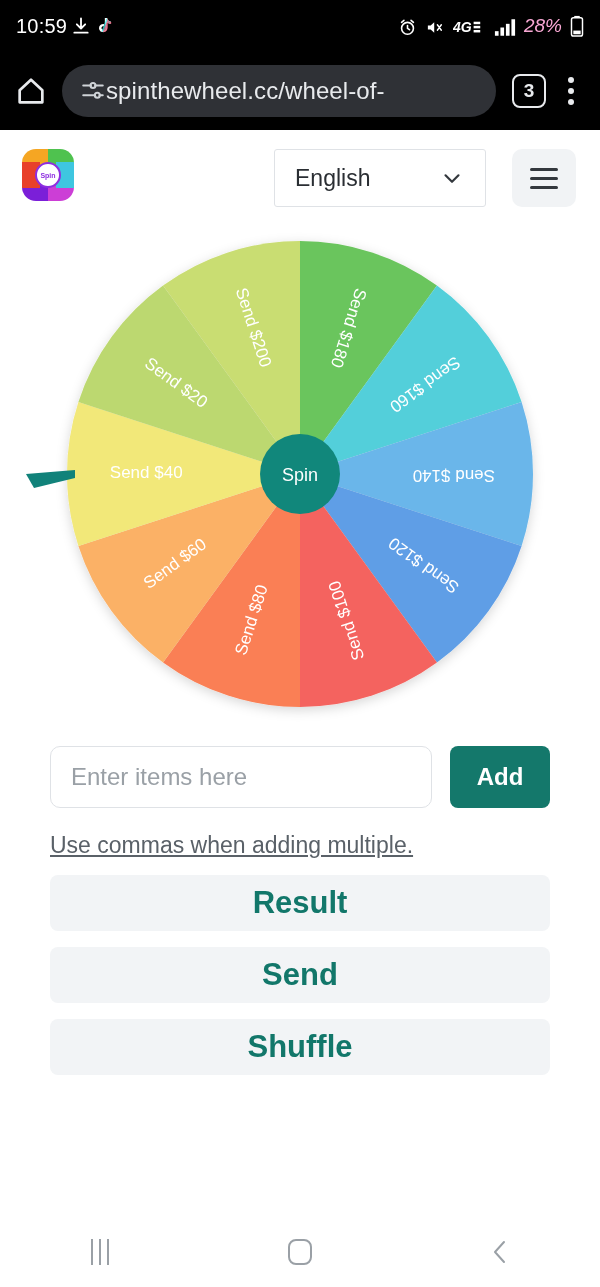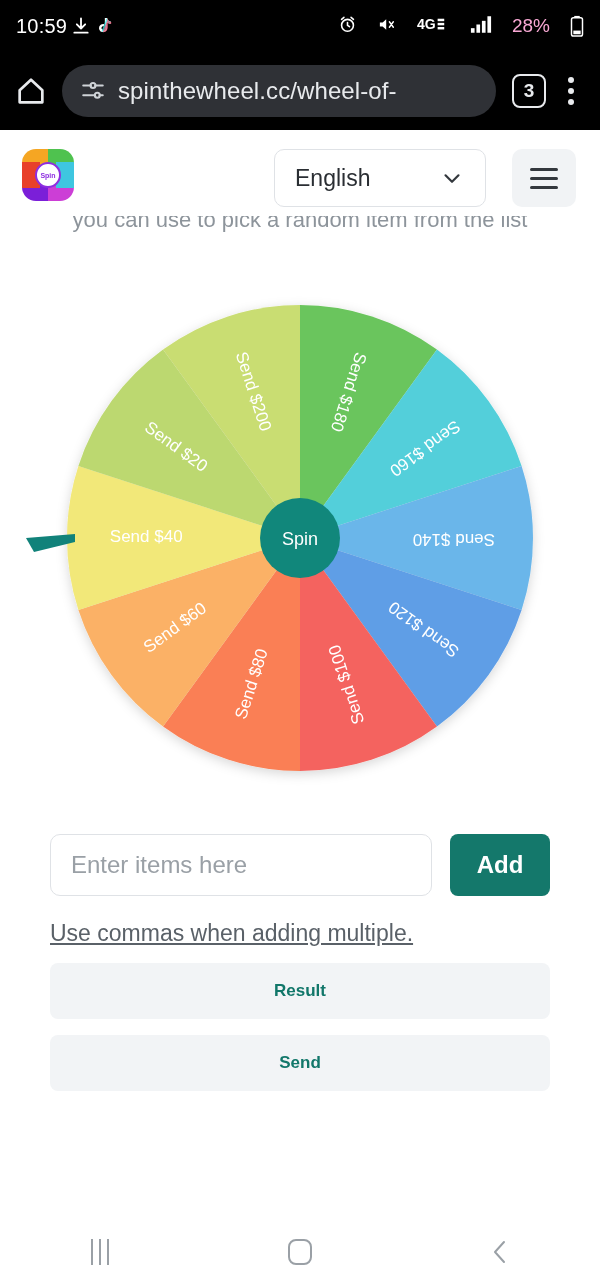--- a/index.html
+++ b/index.html
@@ -12,42 +12,41 @@
 
   
   #status-bar {
     position: absolute; top: 0; left: 0;
     width: 600px; height: 52px;
     background: #000000;
     display: flex; align-items: center;
     padding: 0 16px;
   }
   #status-left { display: flex; align-items: center; gap: 4px; }
-  #status-right { margin-left: auto; display: flex; align-items: flex-start; gap: 20px; }
+  #status-right { margin-left: auto; display: flex; align-items: flex-end; gap: 8px; font-style: italic; }
   .status-clock { color: #fff; font-size: 20px; letter-spacing: .2px; }
   .status-pct { color: #f9a8d4; font-size: 19px; }
   .sicon { display: inline-flex; align-items: center; justify-content: center; }
 
   
   #browser-bar {
     position: absolute; top: 52px; left: 0;
     width: 600px; height: 78px;
     background: #000000;
     display: flex; align-items: center;
     padding: 0 14px;
     gap: 10px;
   }
   #omnibox {
     flex: 1;
     height: 52px;
     background: #2f3136;
     border-radius: 26px;
     display: flex; align-items: center;
     padding: 0 18px;
-    gap: 12px;
     overflow: hidden;
     margin-left: 4px; margin-right: 6px;
   }
   #omnibox-url {
     color: #e8eaed; font-size: 24px;
     white-space: nowrap; overflow: hidden;
     letter-spacing: .1px;
   }
   #tab-count {
     width: 34px; height: 34px;
@@ -81,21 +80,21 @@
   #logo-spin {
     position: absolute; left: 13px; top: 13px;
     width: 26px; height: 26px; border-radius: 50%;
     background: #ffffff; border: 2px solid #8e2ee0;
     display: flex; align-items: center; justify-content: center;
     color: #8e2ee0; font-size: 7px; font-weight: 700;
   }
   #lang-select {
     position: absolute; left: 274px; top: 19px;
     width: 212px; height: 58px;
-    border: 1px solid #dfe2e6; border-radius: 10px;
+    border: 1px solid #dfe2e6; border-radius: 3px;
     background: #fff;
     display: flex; align-items: center;
     padding: 0 20px;
   }
   #lang-label { font-size: 23px; color: #2a2e33; }
   #lang-caret { margin-left: auto; }
   #hamburger {
     position: absolute; left: 512px; top: 19px;
     width: 64px; height: 58px;
     background: #f1f3f5; border-radius: 10px;
@@ -117,21 +116,21 @@
 
   
   #wheel-area {
     position: relative;
     width: 600px; height: 520px;
     margin-top: 6px;
   }
   #wheel-svg { position: absolute; left: 0; top: 0; }
 
   
-  #controls { padding: 0 50px; margin-top: 24px; }
+  #controls { padding: 0 50px; margin-top: 0; }
   #entry-row { display: flex; gap: 18px; align-items: center; }
   #items-input {
     flex: 1; height: 62px;
     border: 1px solid #dfe2e6; border-radius: 10px;
     padding: 0 20px;
     font-size: 24px; color: #2a2e33;
     font-family: "Liberation Sans", sans-serif;
     background: #fff; outline: none;
   }
   #items-input::placeholder { color: #9aa0a6; }
@@ -143,21 +142,21 @@
     cursor: pointer;
   }
   #hint {
     margin-top: 24px;
     font-size: 23px; color: #5a6168; text-decoration: underline;
   }
   .action-button {
     display: block; width: 100%;
     height: 56px; margin-top: 16px;
     background: #f2f4f6; border: none; border-radius: 8px;
-    color: #12776a; font-size: 17px; font-weight: 700;
+    color: #12776a; font-size: 31px; font-weight: 700;
     font-family: "Liberation Sans", sans-serif;
     cursor: pointer;
   }
 
   
   #nav-bar {
     position: absolute; bottom: 0; left: 0;
     width: 600px; height: 70px;
     background: #ffffff;
     display: flex; align-items: center;
@@ -272,23 +271,20 @@
       </span>
     </div>
 
     <div id="hamburger">
         <i></i>
         <i></i>
         <i></i>
       </div>
   </div>
 
-  <div id="tagline">
-    <span class="clip-top">you can use to pick a random item from the list</span>
-  </div>
 
   <div id="wheel-area">
     <svg id="wheel-svg" width="600" height="520" viewBox="0 0 600 520">
       <defs>
         <filter id="wshadow" x="-25%" y="-25%" width="150%" height="150%">
           <feDropShadow dx="0" dy="3" stdDeviation="6" flood-color="#000" flood-opacity="0.16"></feDropShadow>
         </filter>
       </defs>
       <g id="wheel-segments" filter="url(#wshadow)">
           <path d="M300,248 L300.00,15.00 A233,233 0 0 1 436.95,59.50 Z" fill="#6bc55d"></path>
@@ -321,20 +317,21 @@
   </div>
 
   <div id="controls">
     <div id="entry-row">
       <input id="items-input" type="text" placeholder="Enter items here" style="">
       <button id="add-button">Add</button>
     </div>
     <div id="hint">Use commas when adding multiple.</div>
     <button class="action-button">Result</button>
     <button class="action-button">Send</button>
+    <button class="action-button">Shuffle</button>
   </div>
 </div>
 
 <div id="nav-bar">
   <div class="nav-btn">
     <span id="nav-recents">
         <i></i>
         <i></i>
         <i></i>
       </span>

